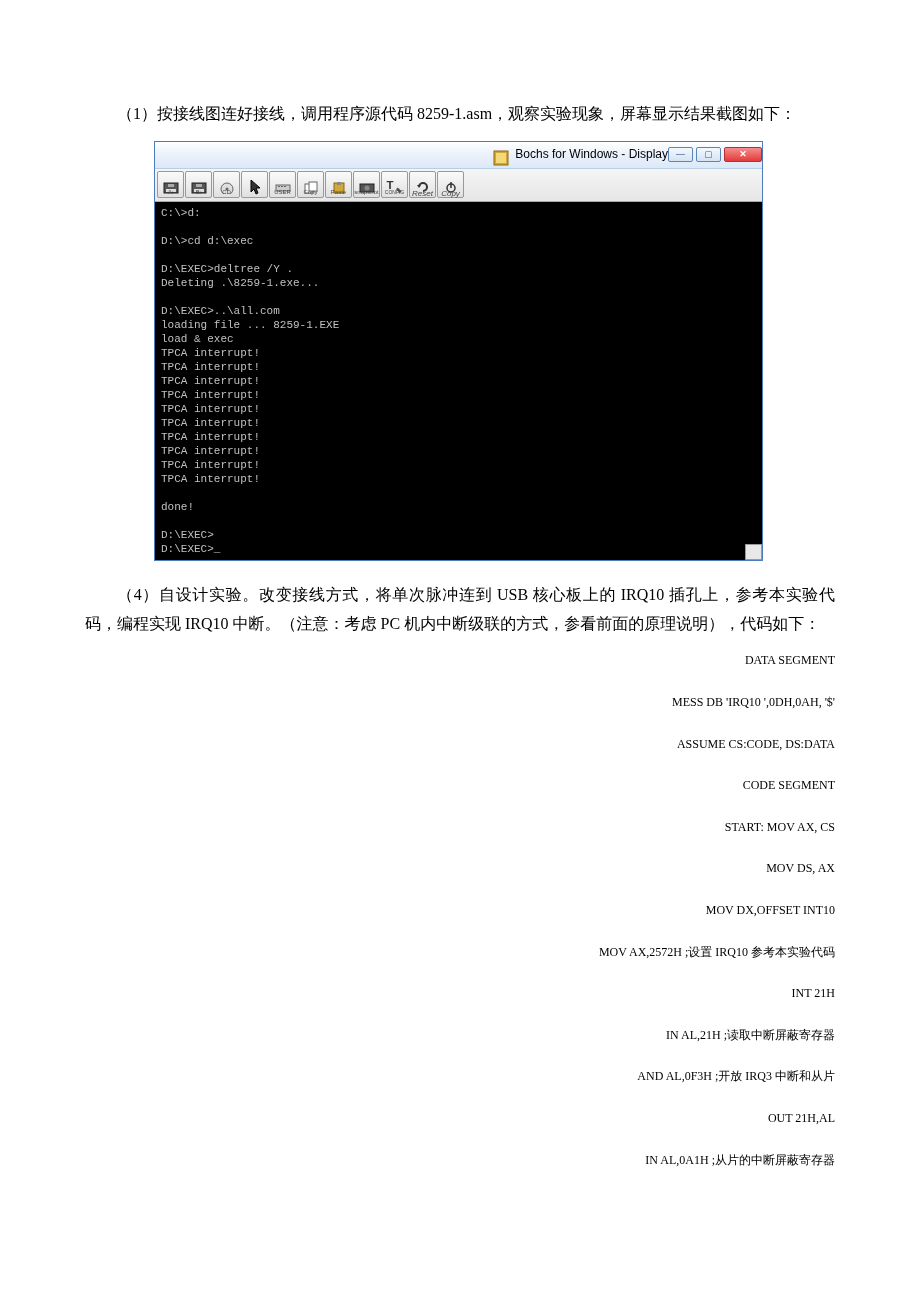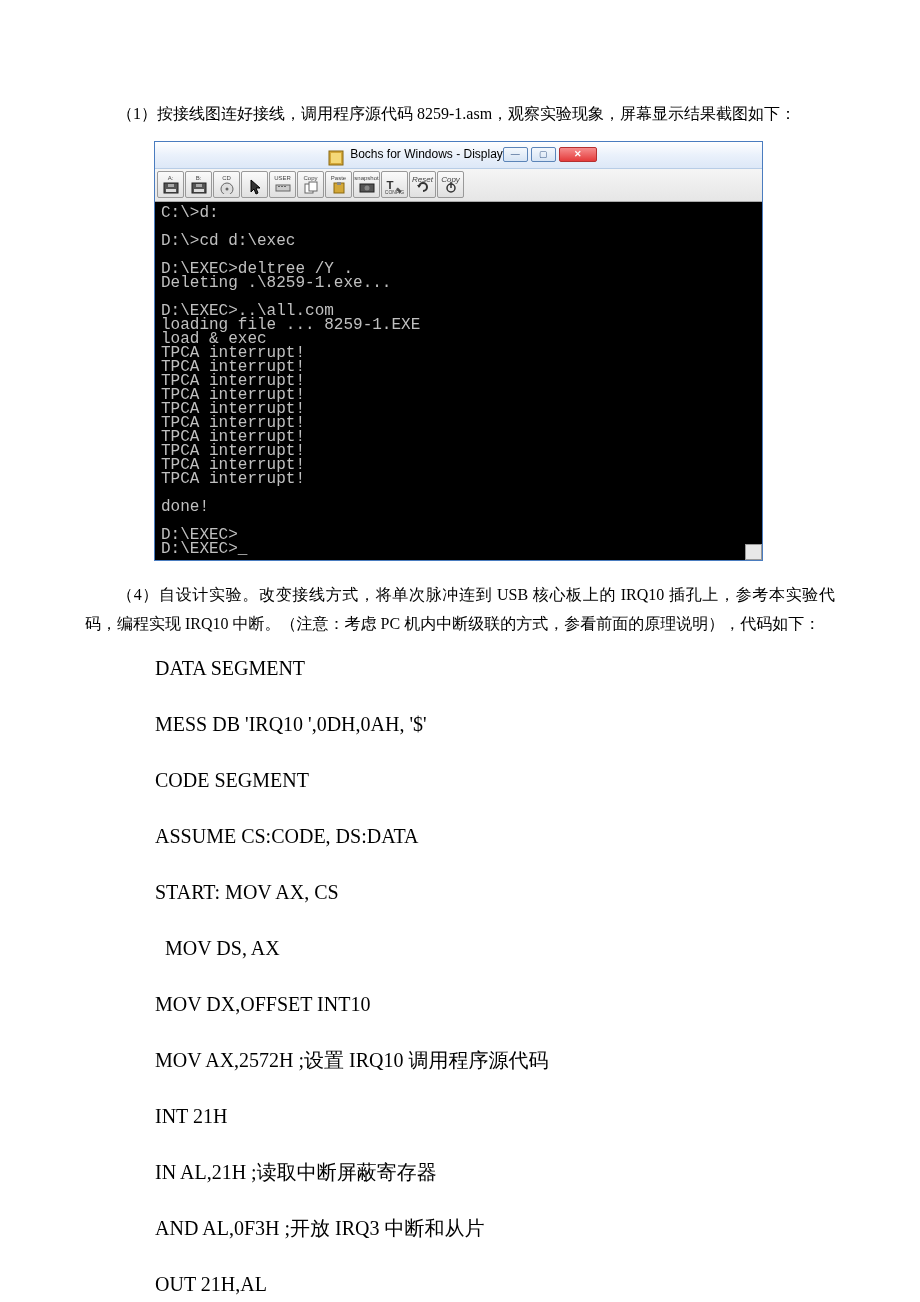--- a/index.html
+++ b/index.html
@@ -28,21 +28,21 @@
       margin: 12px 0 20px 69px;
       border: 1px solid #4a7cbf;
       background: #fff;
       font-family: Tahoma, Arial, sans-serif;
     }
     .titlebar {
       height: 27px;
       background: linear-gradient(to bottom, #ffffff 0%, #eaf1fb 50%, #dde8f7 100%);
       display: flex;
       align-items: center;
-      justify-content: center;
+      justify-content: flex-end;
       padding: 0 0 0 8px;
       border-bottom: 1px solid #b8cde6;
     }
     .titlebar-left {
       display: flex;
       align-items: center;
       gap: 6px;
     }
     .app-icon {
       width: 16px;
@@ -94,36 +94,36 @@
       flex-direction: column;
       align-items: center;
       justify-content: center;
       font-size: 6px;
       color: #333;
       margin-right: 1px;
       position: relative;
     }
     .tool-btn .tlabel {
       position: absolute;
-      top: 1px;
+      top: 15px;
       font-size: 6px;
       color: #444;
     }
     .tool-btn svg {
       margin-top: 4px;
     }
     .tool-btn.italic .tlabel {
       font-style: italic;
       font-size: 8px;
     }
     .terminal {
       background: #000;
       color: #c0c0c0;
       font-family: "Courier New", monospace;
-      font-size: 16px;
+      font-size: 11px;
       line-height: 14px;
       padding: 4px 6px;
       min-height: 345px;
       white-space: pre;
       position: relative;
     }
     .scrollbar-thumb {
       position: absolute;
       bottom: 0;
       right: 0;
@@ -133,23 +133,24 @@
       border: 1px solid #999;
     }
     .terminal-wrap {
       position: relative;
     }
     .code-section {
       margin-top: 12px;
     }
     .code-line {
       font-family: "Times New Roman", "SimSun", serif;
-      font-size: 20px;
+      font-size: 12px;
       margin: 3px 0 20px 0;
       text-indent: 3.5em;
+      text-align: right;
     }
     .code-line.indent2 {
       text-indent: 4em;
     }
   </style>
 </head>
 <body>
 
 <p class="para para-indent">（1）按接线图连好接线，调用程序源代码 8259-1.asm，观察实验现象，屏幕显示结果截图如下：</p>
 
@@ -279,24 +280,24 @@
 <span>D:\EXEC&gt;_</span></div>
     <div class="scrollbar-thumb"></div>
   </div>
 </div>
 
 <p class="para para-indent">（4）自设计实验。改变接线方式，将单次脉冲连到 USB 核心板上的 IRQ10 插孔上，参考本实验代码，编程实现 IRQ10 中断。（注意：考虑 PC 机内中断级联的方式，参看前面的原理说明），代码如下：</p>
 
 <div class="code-section">
   <div class="code-line">DATA SEGMENT</div>
   <div class="code-line"> MESS DB 'IRQ10 ',0DH,0AH, '$'</div>
+  <div class="code-line"> ASSUME CS:CODE, DS:DATA</div>
   <div class="code-line">CODE SEGMENT</div>
-  <div class="code-line"> ASSUME CS:CODE, DS:DATA</div>
   <div class="code-line">START: MOV AX, CS</div>
   <div class="code-line indent2">  MOV DS, AX</div>
   <div class="code-line"> MOV DX,OFFSET INT10</div>
-  <div class="code-line"> MOV AX,2572H ;设置 IRQ10 调用程序源代码</div>
+  <div class="code-line"> MOV AX,2572H ;设置 IRQ10 参考本实验代码</div>
   <div class="code-line"> INT 21H</div>
   <div class="code-line"> IN AL,21H    ;读取中断屏蔽寄存器</div>
   <div class="code-line"> AND AL,0F3H ;开放 IRQ3 中断和从片</div>
   <div class="code-line"> OUT 21H,AL</div>
   <div class="code-line"> IN AL,0A1H  ;从片的中断屏蔽寄存器</div>
 </div>
 
 </body></html>

